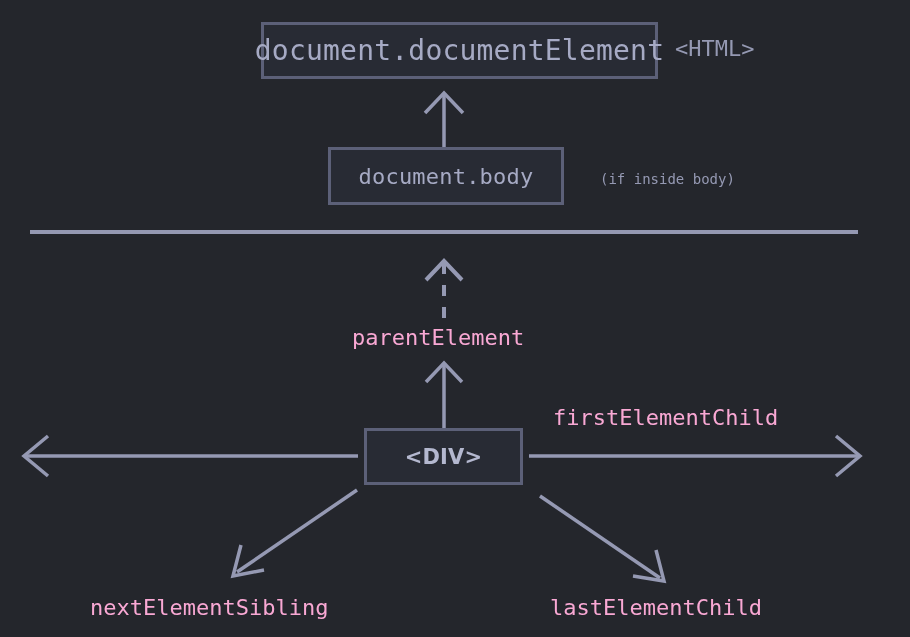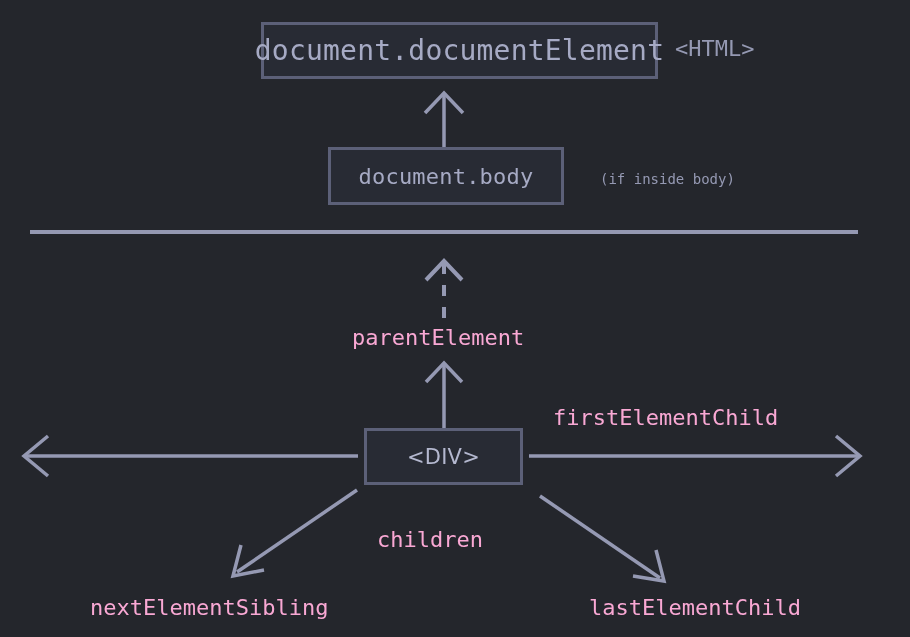--- a/index.html
+++ b/index.html
@@ -52,21 +52,21 @@
     width: 236px;
     height: 58px;
     font-size: 22px;
   }
   #node-div {
     left: 364px;
     top: 428px;
     width: 159px;
     height: 57px;
     font-family: "DejaVu Sans", sans-serif;
-    font-weight: normal;
+    font-weight: bold;
     font-size: 21px;
     color: #b4b8cf;
   }
   .side-note {
     position: absolute;
     color: #9599b3;
     font-family: "DejaVu Sans Mono", monospace;
     white-space: nowrap;
   }
   #note-html {
@@ -102,21 +102,20 @@
     left: 377px;
     top: 527px;
   }
   #label-firstchild {
     left: 90px;
     top: 595px;
   }
   #label-lastchild {
     left: 550px;
     top: 595px;
-    margin-left: 39px;
   }
 </style>
 </head>
 <body>
 
 <div id="diagram">
 
   <svg id="edges" viewBox="0 0 910 637" width="910" height="637" xmlns="http://www.w3.org/2000/svg">
 
     <g>
@@ -171,19 +170,18 @@
 
   <div class="edge-label" id="label-parentelement">parentElement</div>
 
 
   <div class="edge-label" id="label-nextsibling">firstElementChild</div>
 
   <div class="node-box" id="node-div">
     <span>&lt;DIV&gt;</span>
   </div>
 
-  <div class="edge-label" id="label-children">children</div>
 
   <div class="edge-label" id="label-firstchild">nextElementSibling</div>
 
   <div class="edge-label" id="label-lastchild">lastElementChild</div>
 
 </div>
 
 </body></html>

